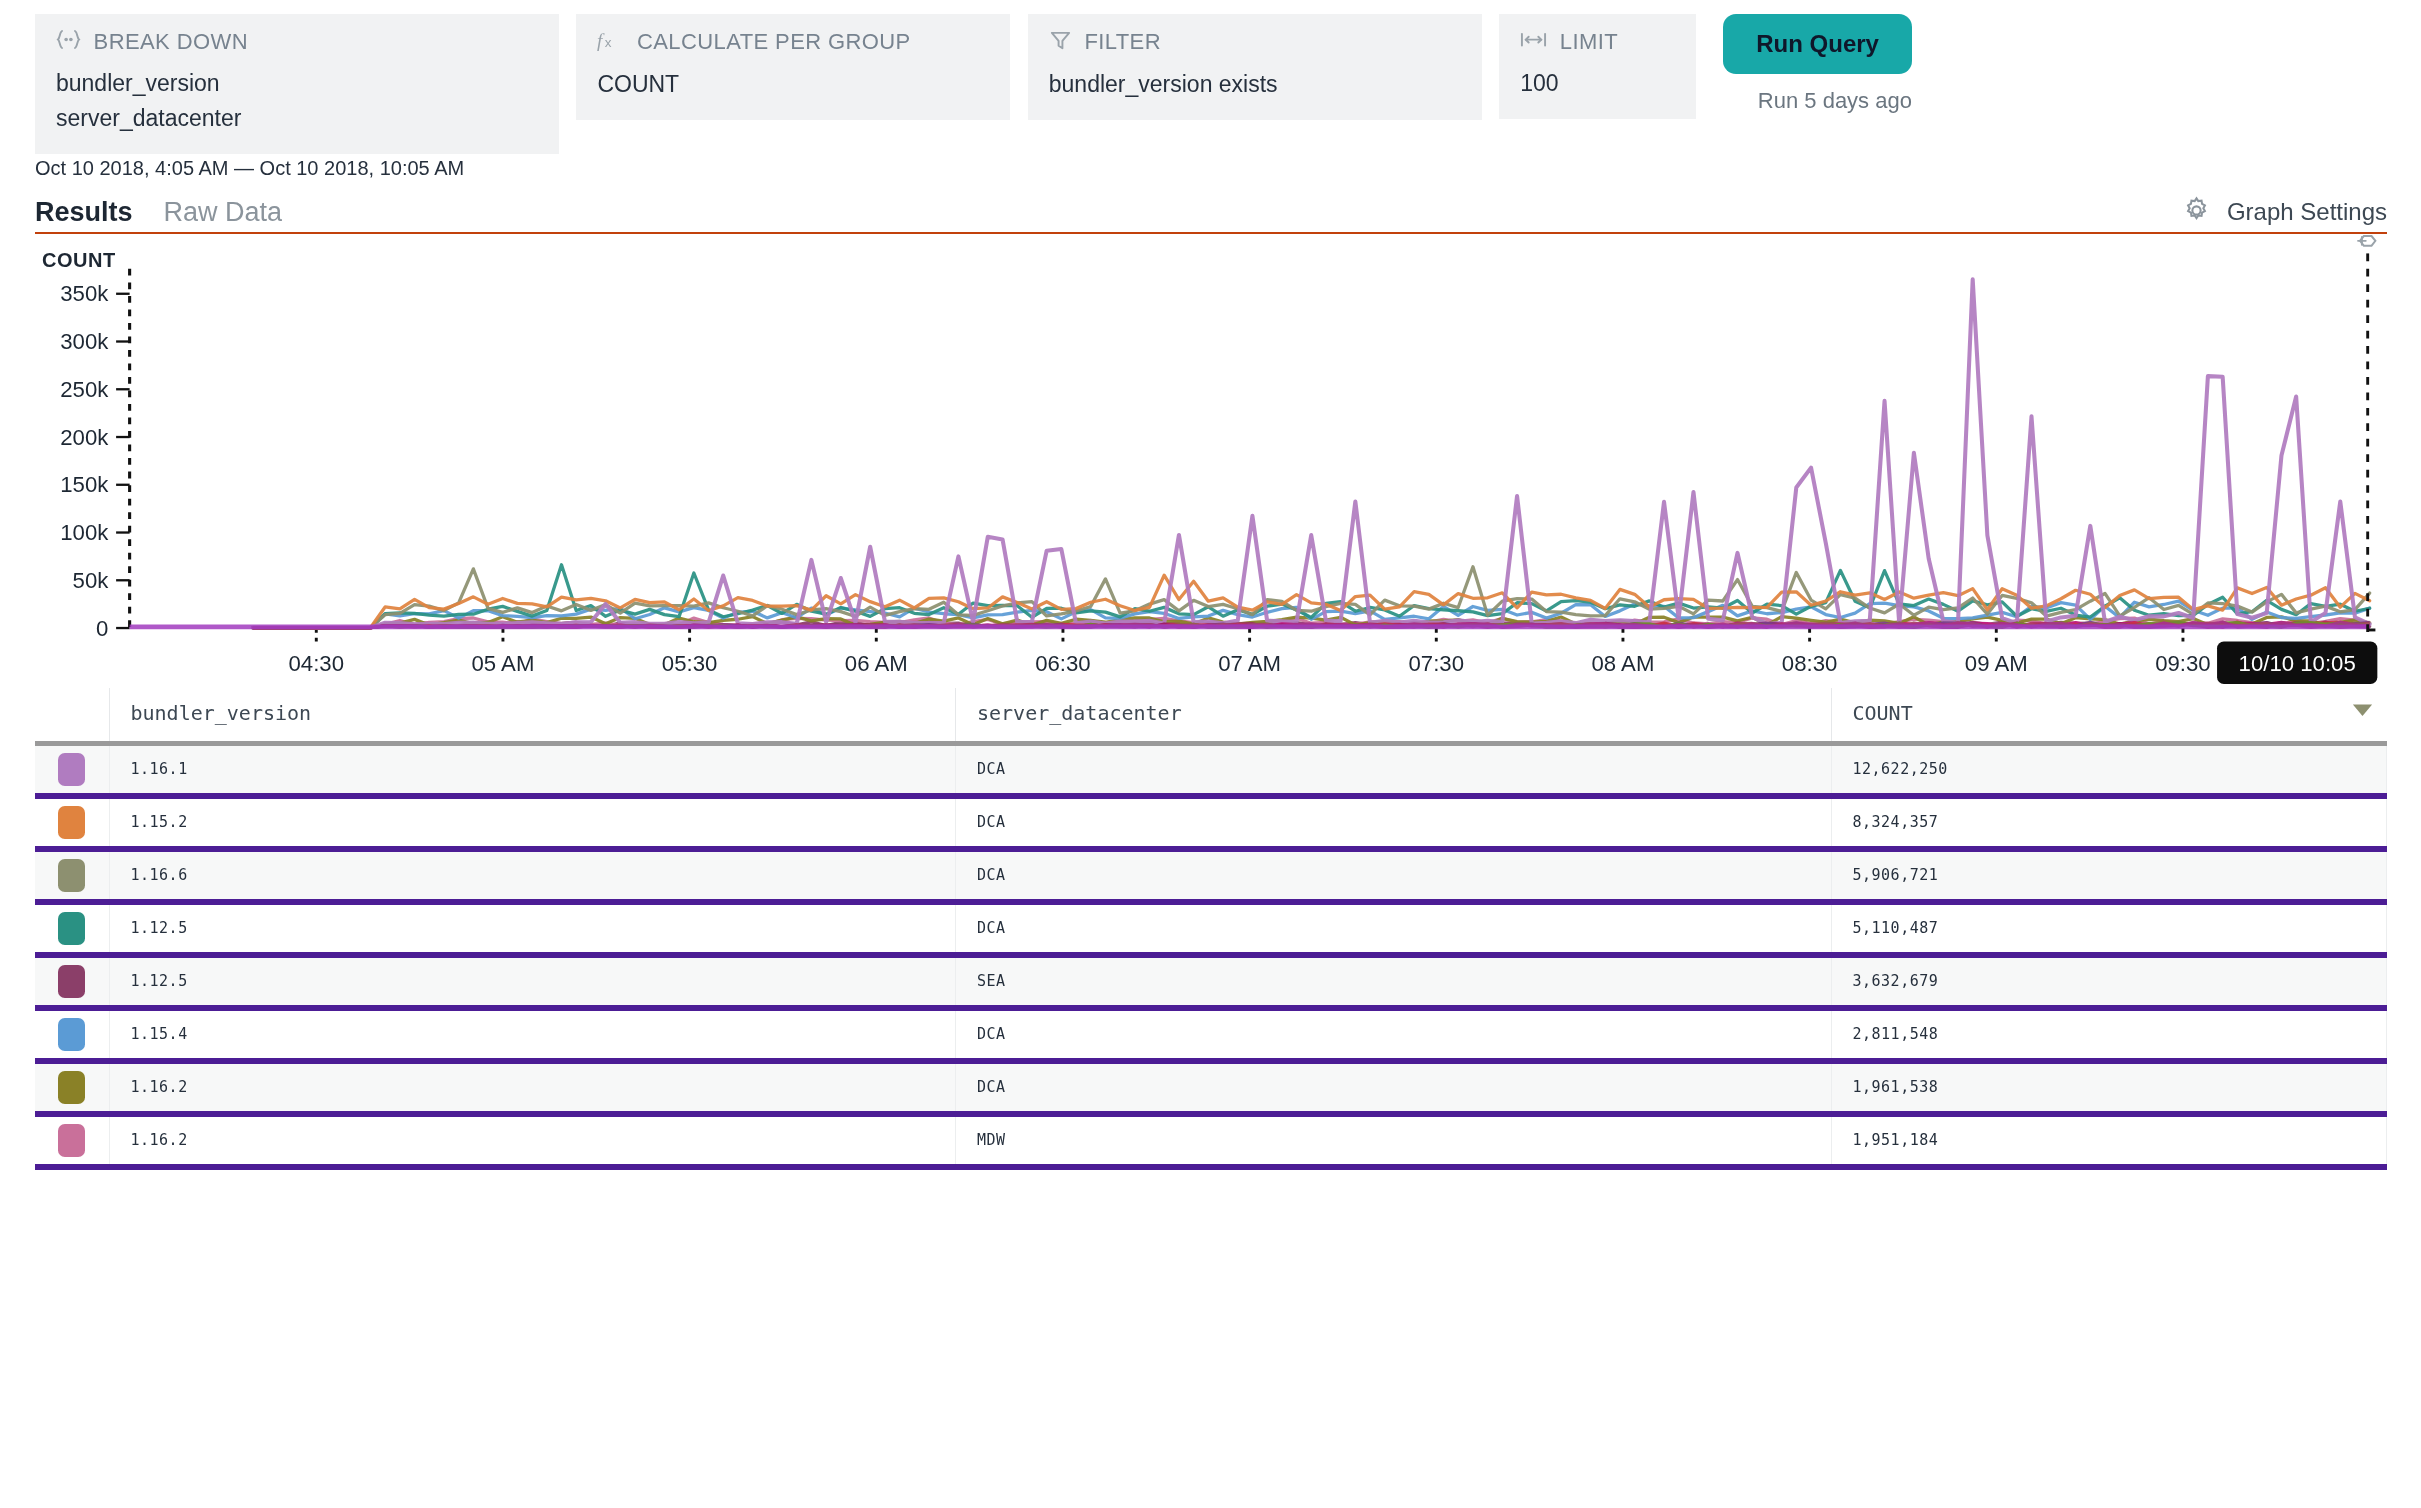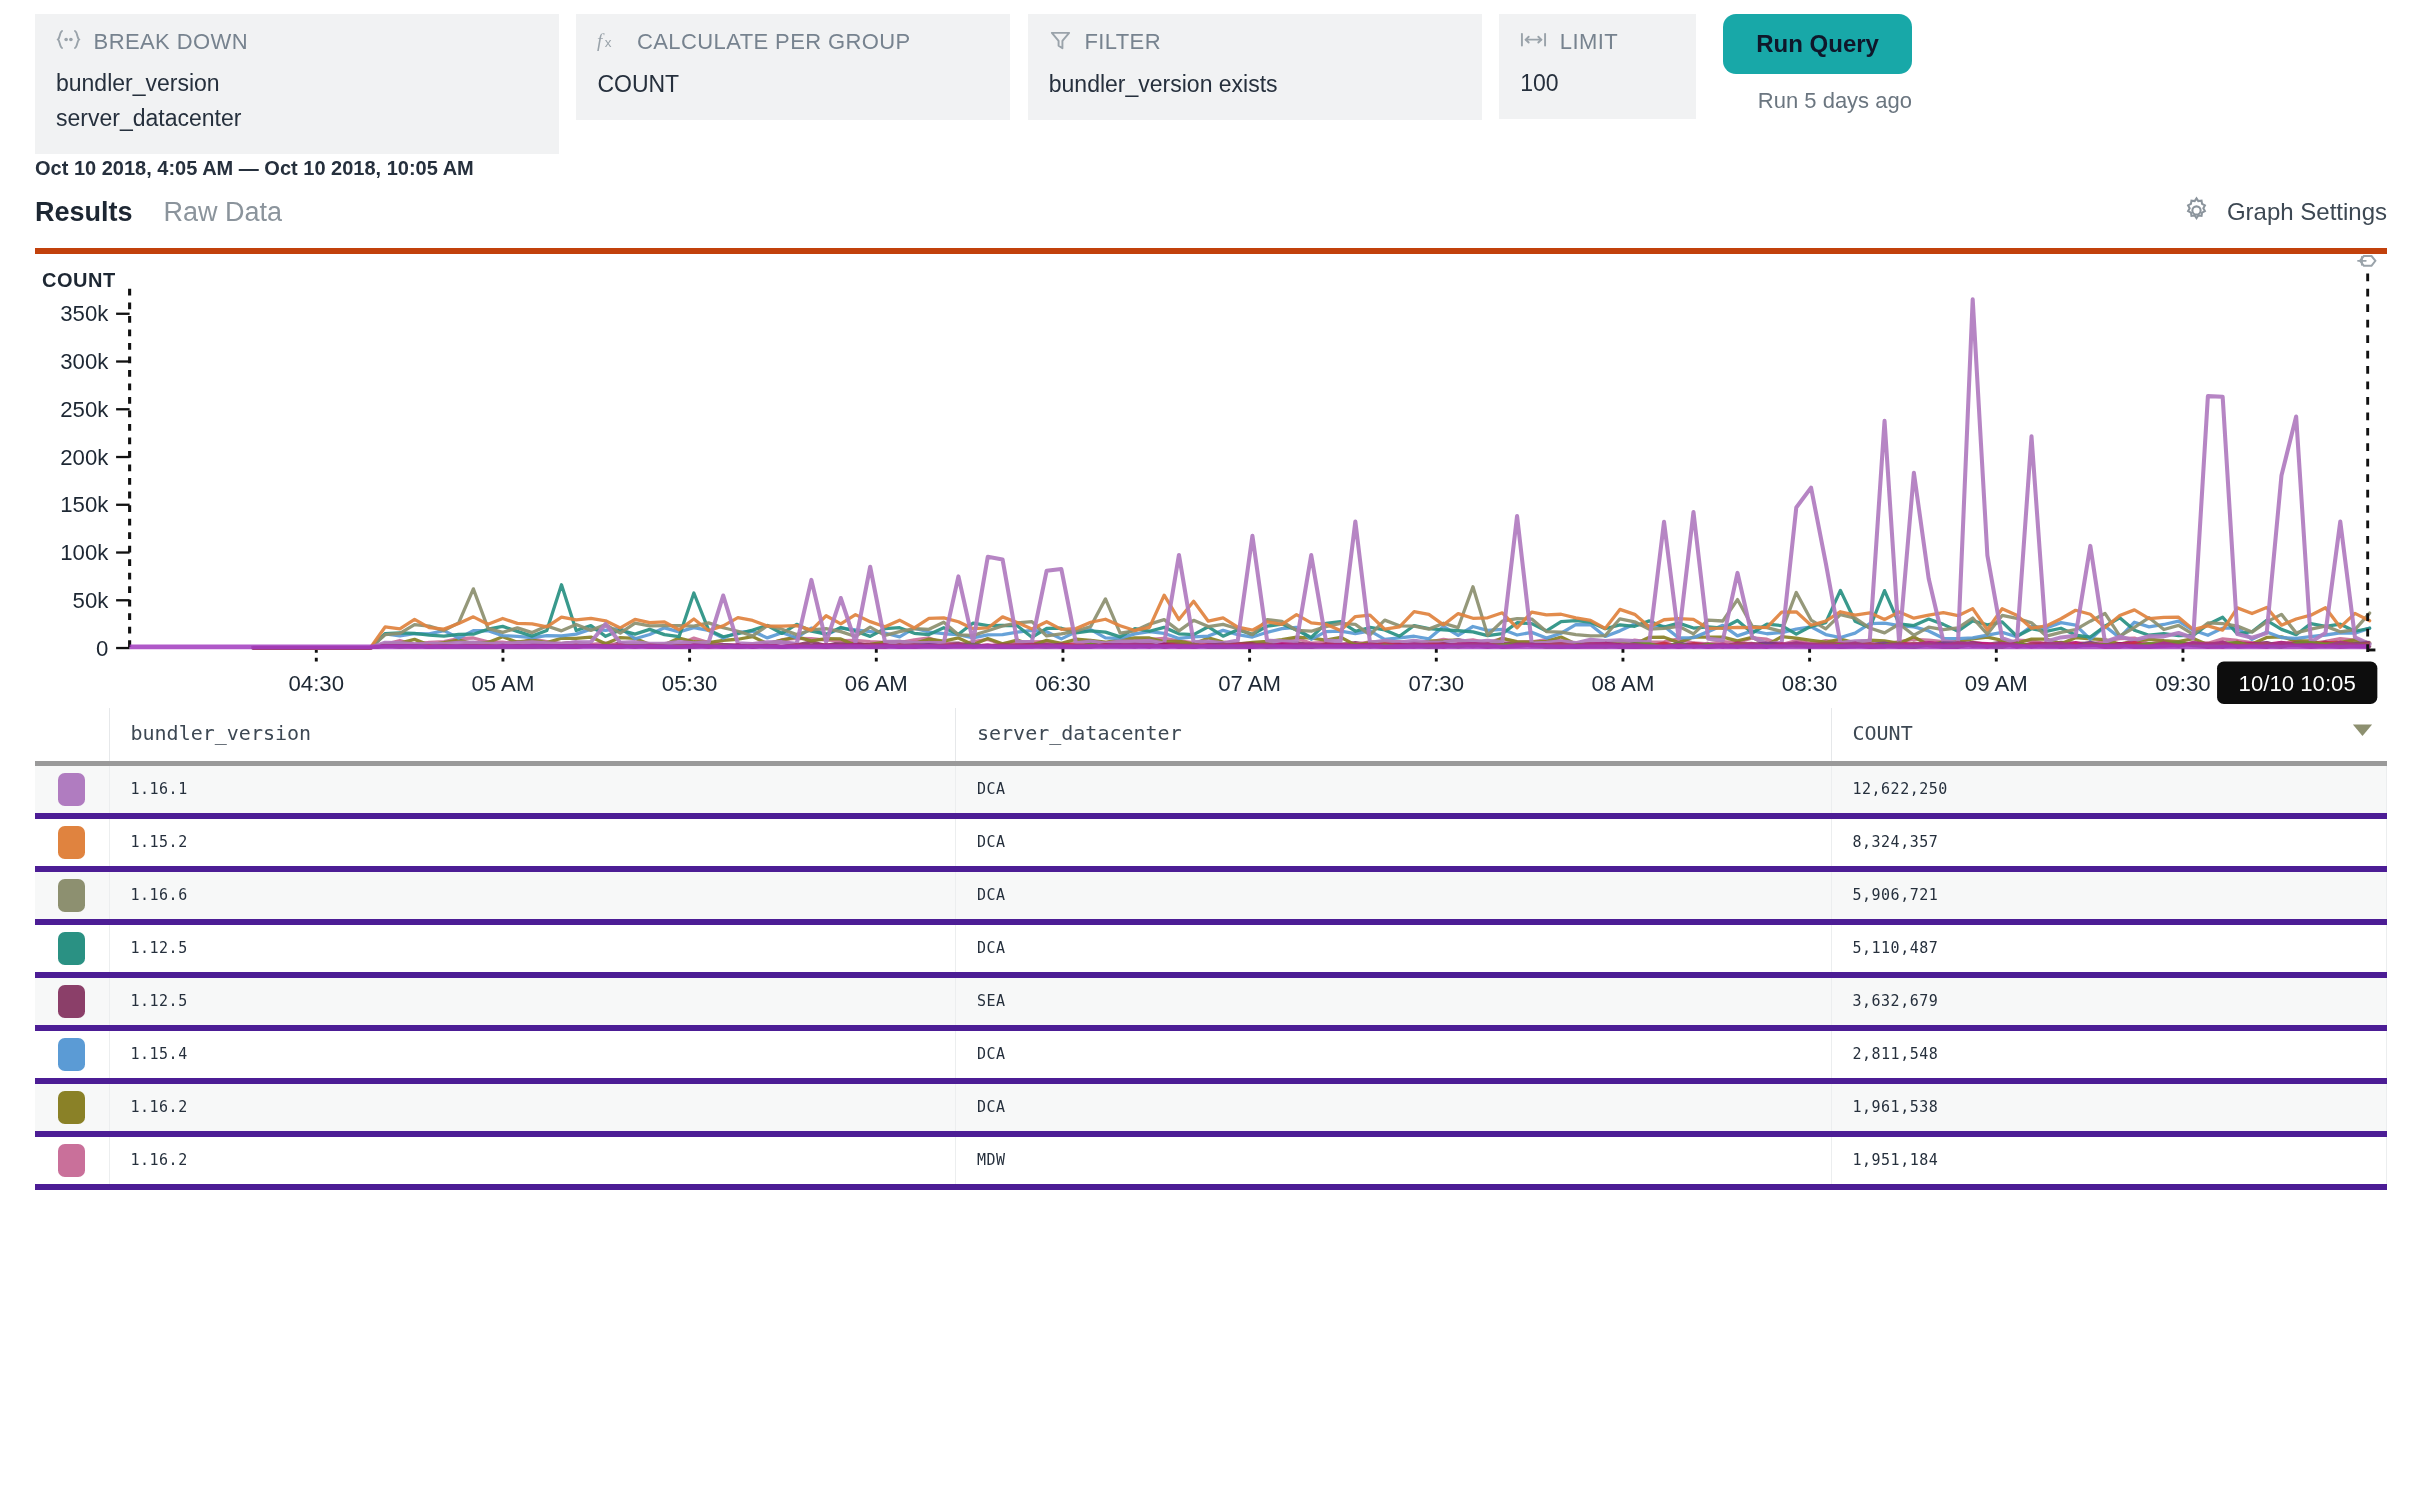--- a/index.html
+++ b/index.html
@@ -80,31 +80,31 @@
     color: #6b7680;
     white-space: nowrap;
   }
 
   
   .results-head {
     padding: 0 35px;
   }
   .daterange {
     font-size: 20px;
-    font-weight: bold;
+    font-weight: normal;
     color: #26303d;
     margin-top: 11.6px;
   }
   .tabs-row {
     display: flex;
     align-items: center;
     justify-content: space-between;
     margin-top: 15.4px;
-    padding-bottom: 18px;
-    border-bottom: 6px solid #c2410c;
+    padding-bottom: 2px;
+    border-bottom: 2px solid #c2410c;
   }
   .tabs { display: flex; align-items: baseline; gap: 31px; }
   .tab {
     font-size: 27px;
     color: #8b949c;
     cursor: pointer;
   }
   .tab.active { color: #1d2733; font-weight: bold; }
   .graph-settings {
     display: flex;

